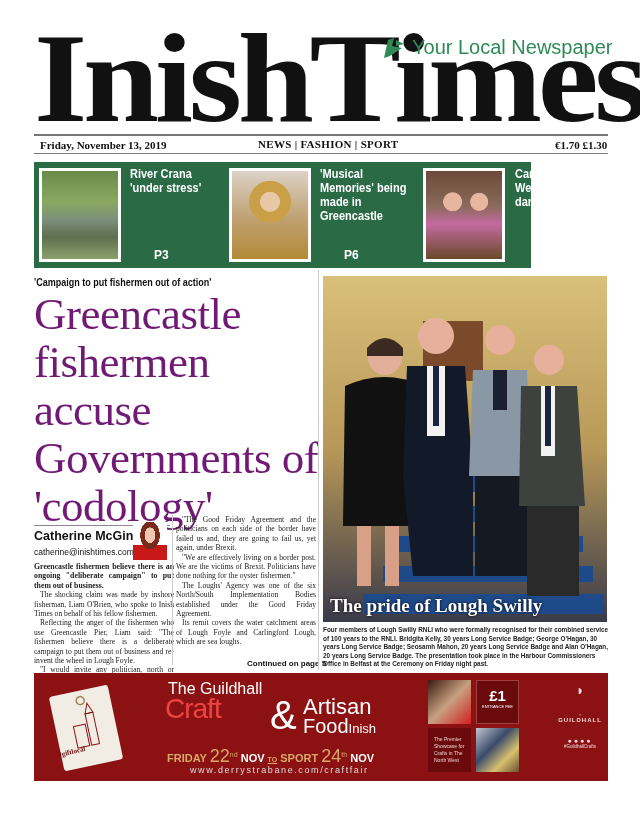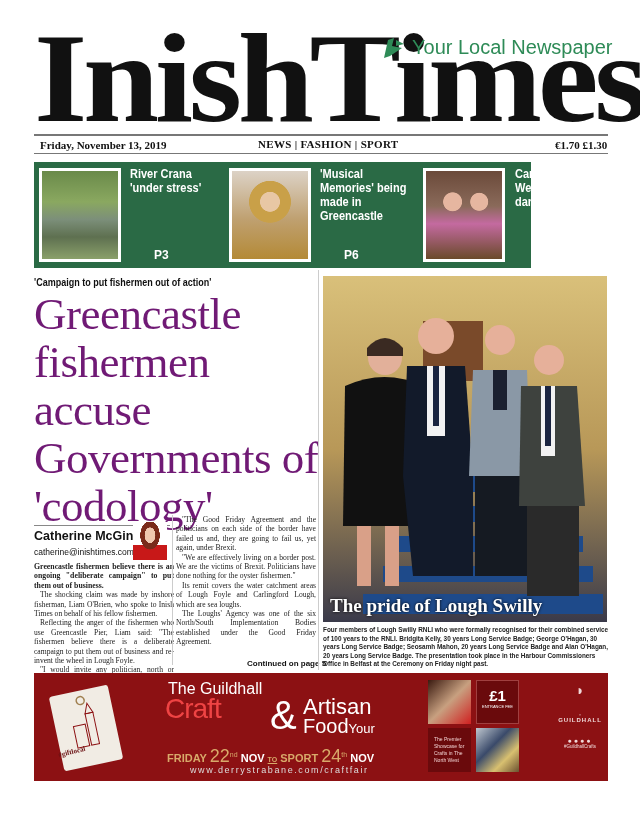--- a/index.html
+++ b/index.html
@@ -92,22 +92,22 @@
 <div class="body-col" style="left:34px;">
   <p class="lead">Greencastle fishermen believe there is an ongoing "deliberate campaign" to put them out of business.</p>
   <p>The shocking claim was made by inshore fisherman, Liam O'Brien, who spoke to Inish Times on behalf of his fellow fishermen.</p>
   <p>Reflecting the anger of the fishermen who use Greencastle Pier, Liam said: "The fishermen believe there is a deliberate campaign to put them out of business and re-invent the wheel in Lough Foyle.</p>
   <p>"I would invite any politician, north or south of the border, to come up the River Foyle with</p>
 </div>
 <div class="abs" id="col-divider"></div>
 <div class="body-col" id="col2">
   <p>"The Good Friday Agreement and the politicians on each side of the border have failed us and, they are going to fail us, yet again, under Brexit.</p>
   <p>"We are effectively living on a border post. We are the victims of Brexit. Politicians have done nothing for the oyster fishermen."</p>
+  <p>The Loughs' Agency was one of the six North/South Implementation Bodies established under the Good Friday Agreement.</p>
   <p>Its remit covers the water catchment areas of Lough Foyle and Carlingford Lough, which are sea loughs.</p>
-  <p>The Loughs' Agency was one of the six North/South Implementation Bodies established under the Good Friday Agreement.</p>
 </div>
 <div class="abs" id="continued">Continued on page 5</div>
 <div class="abs" id="story-divider"></div>
 
 <div class="abs" id="photo">
   <svg width="284" height="346" viewBox="0 0 284 346">
     <defs>
       <linearGradient id="bg" x1="0" y1="0" x2="0" y2="1">
         <stop offset="0" stop-color="#d9c07a"></stop>
         <stop offset="0.5" stop-color="#b89858"></stop>
@@ -157,21 +157,21 @@
     <rect x="18" y="34" width="12" height="22" fill="none" stroke="#8c1113" stroke-width="1"></rect>
     <rect x="32" y="24" width="8" height="32" fill="none" stroke="#8c1113" stroke-width="1"></rect>
     <polygon points="32,24 36,14 40,24" fill="none" stroke="#8c1113" stroke-width="1"></polygon>
   </svg>
 </div>
 <div class="abs" id="ad-tag-text">#giftlocal</div>
 <div class="abs" id="ad-the">The Guildhall</div>
 <div class="abs" id="ad-craft">Craft</div>
 <div class="abs" id="ad-amp">&amp;</div>
 <div class="abs" id="ad-artisan">Artisan</div>
-<div class="abs" id="ad-food"><span>Food</span><small>Your</small></div>
+<div class="abs" id="ad-food"><span>Food</span><small>Inish</small></div>
 <div class="abs" id="ad-dates">
   <span>FRIDAY</span>
   <span class="big">22</span><sup style="font-size:7px;font-weight:normal">nd</sup>
   <span class="w">NOV</span>
   <span style="font-size:7px;text-decoration:underline">TO</span>
   <span>SPORT</span>
   <span class="big">24</span><sup style="font-size:7px;font-weight:normal">th</sup>
   <span class="w">NOV</span>
 </div>
 <div class="abs" id="ad-url">www.derrystrabane.com/craftfair</div>

